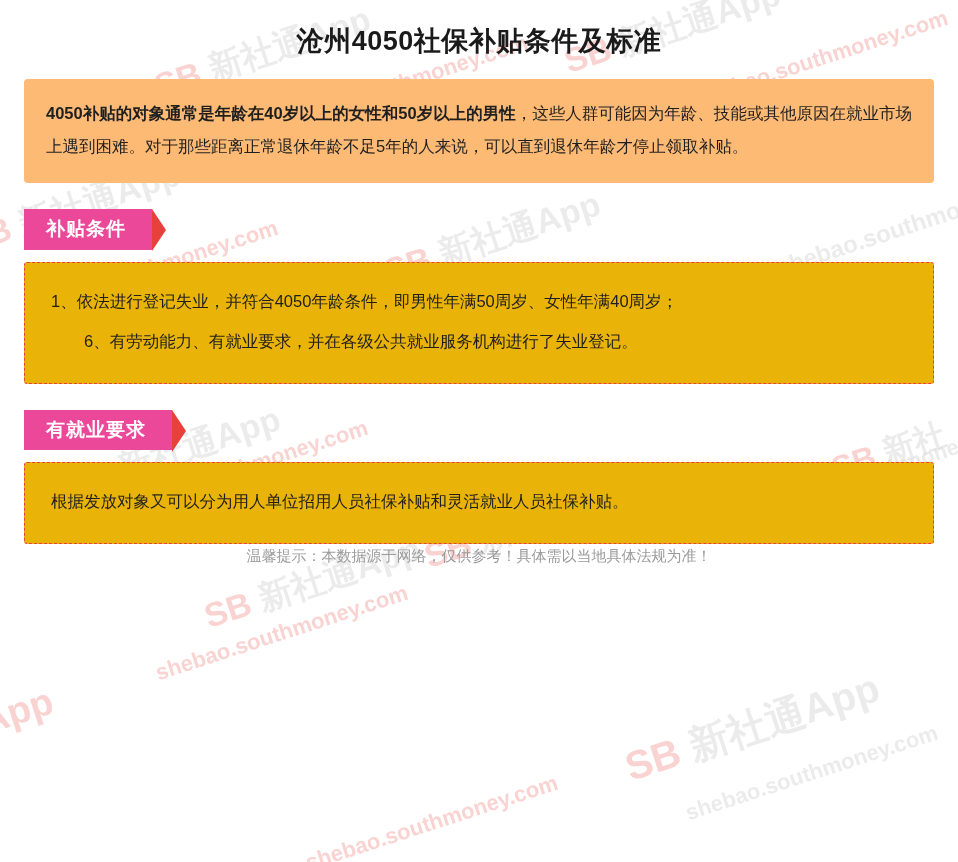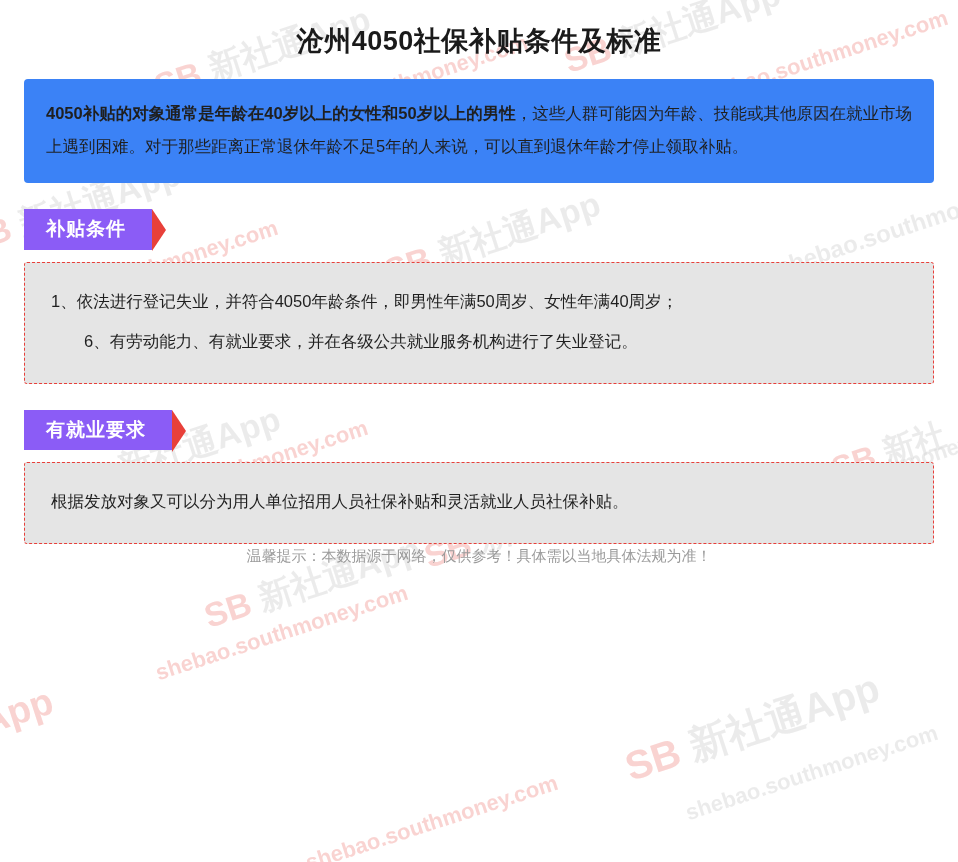--- a/index.html
+++ b/index.html
@@ -53,40 +53,40 @@
     text-align: center;
     font-size: 27px;
     font-weight: bold;
     color: #1a1a1a;
     letter-spacing: 0.5px;
     padding: 24px 0 20px 0;
     line-height: 1.3;
   }
 
   .intro-box {
-    background: #3b82f6;
+    background: #fdba74;
     border-radius: 4px;
     padding: 18px 22px 20px 22px;
     font-size: 16.5px;
     line-height: 2;
     color: #1f1f1f;
     text-align: justify;
   }
   .intro-box .lead {
     font-weight: bold;
   }
 
   .section {
     margin-top: 26px;
   }
 
   .section-header {
     display: inline-block;
     position: relative;
-    background: #8b5cf6;
+    background: #ec4899;
     color: #ffffff;
     font-size: 19px;
     font-weight: bold;
     padding: 9px 26px 9px 22px;
     letter-spacing: 1px;
     line-height: 1.2;
   }
   .section-header::after {
     content: "";
     position: absolute;
@@ -95,21 +95,21 @@
     width: 0;
     height: 0;
     border-top: 21px solid transparent;
     border-bottom: 21px solid transparent;
     border-left: 14px solid #e8403a;
   }
 
   .section-body {
     margin-top: 12px;
     border: 1px dashed #e8403a;
-    background: #e5e5e5;
+    background: #eab308;
     border-radius: 3px;
     padding: 22px 26px 24px 26px;
   }
   .section-body p {
     margin: 0;
     font-size: 16.5px;
     line-height: 2.05;
     color: #1f1f1f;
     text-align: justify;
   }

